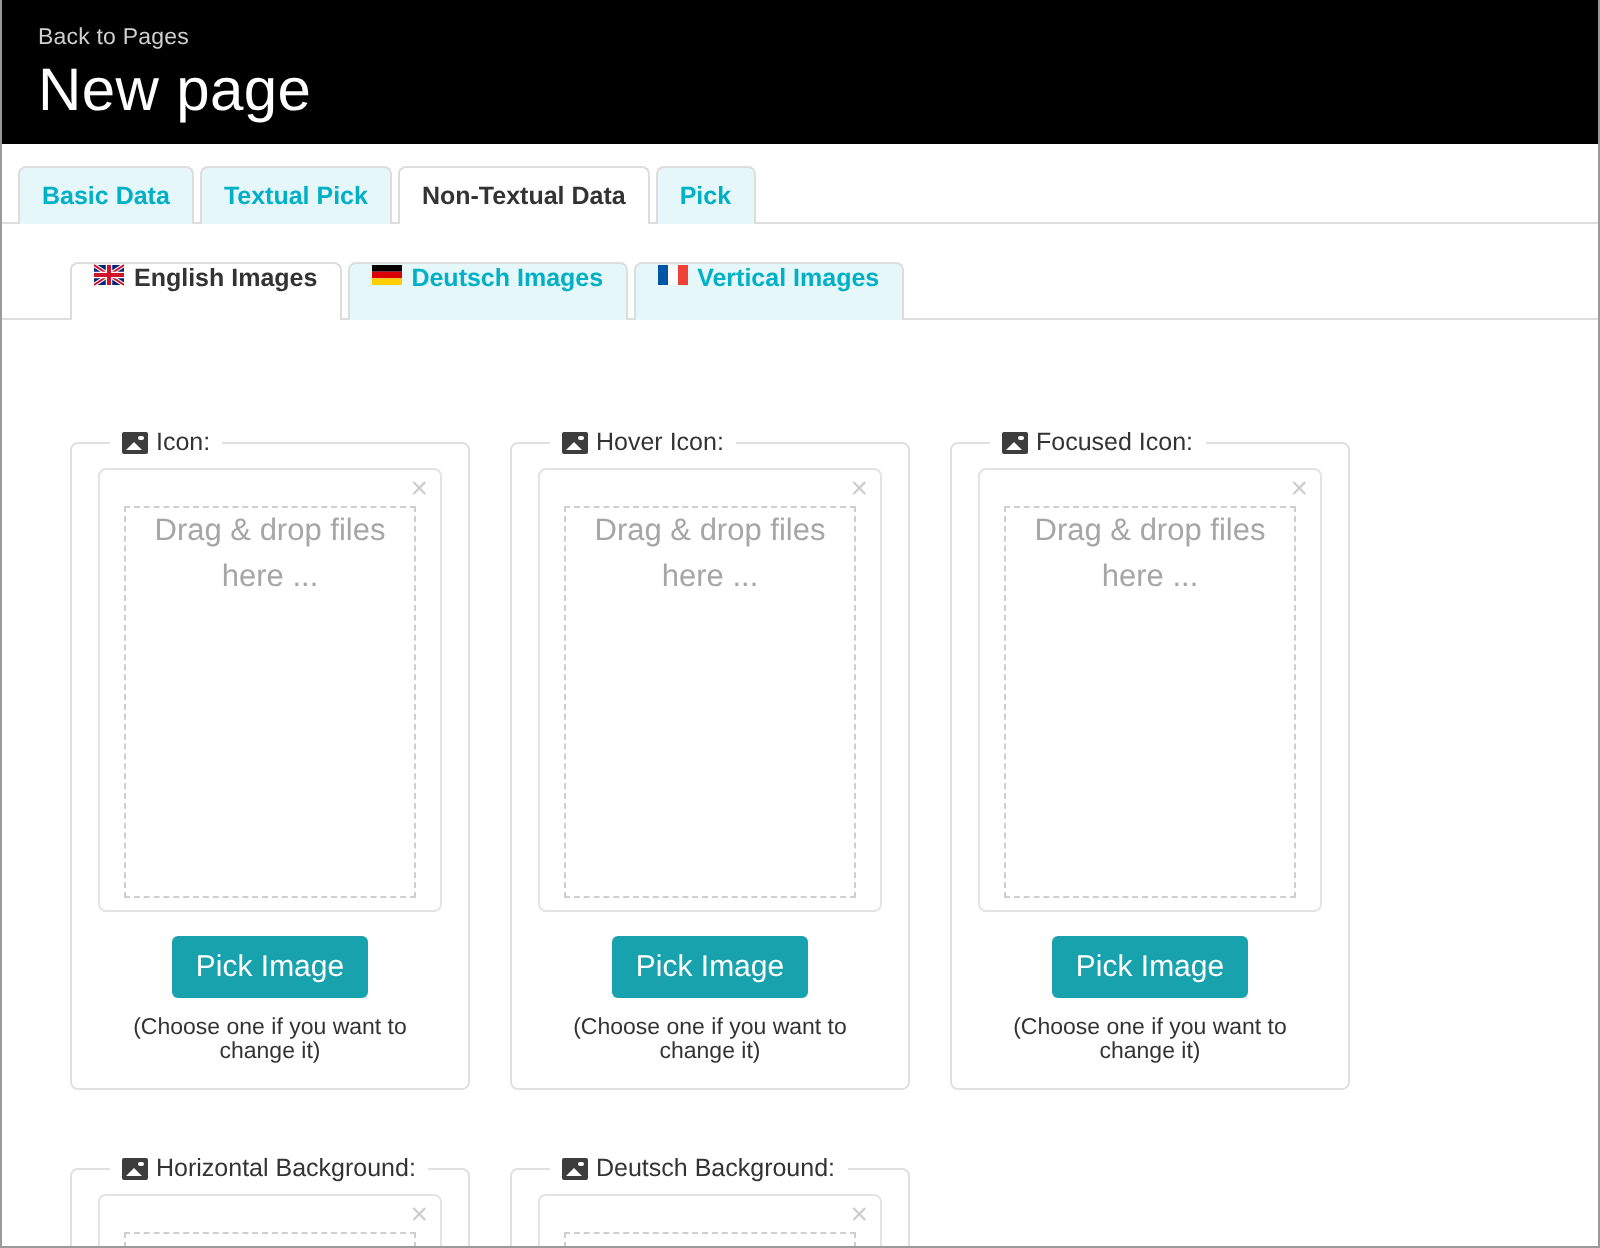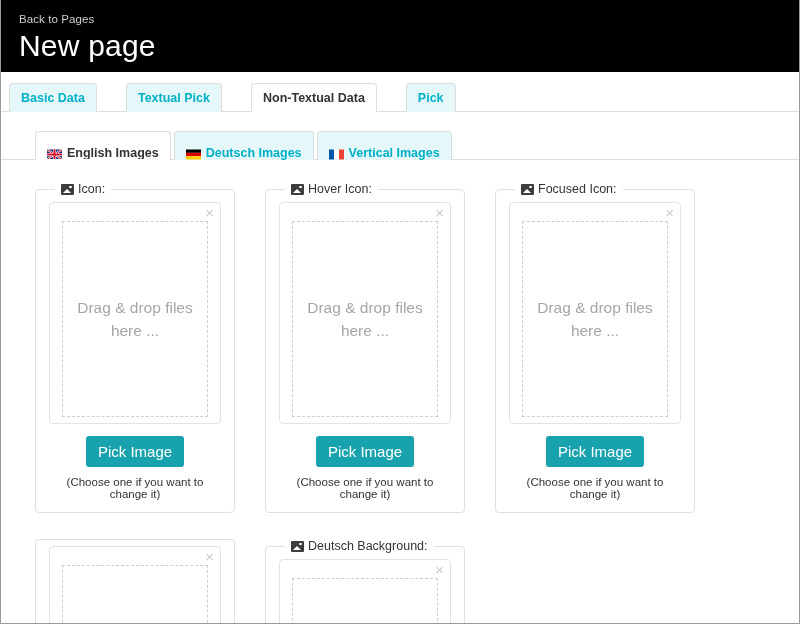--- a/index.html
+++ b/index.html
@@ -47,21 +47,20 @@
   }
 
   
   .tabs-main {
     display: flex;
     align-items: flex-end;
     padding: 10px 0 0 8px;
     background: #ffffff;
     border-bottom: 1px solid #dddddd;
     height: 40px;
-    gap: 26px;
   }
   .tab {
     position: relative;
     display: flex;
     align-items: center;
     height: 29px;
     padding: 0 11px;
     margin-right: 3px;
     font-size: 12.5px;
     font-weight: bold;
@@ -99,21 +98,21 @@
   .tabs-lang {
     display: flex;
     align-items: flex-end;
     padding-left: 34px;
     border-bottom: 1px solid #dddddd;
     height: 30px;
   }
   .ltab {
     position: relative;
     display: flex;
-    align-items: flex-end;
+    align-items: flex-start;
     gap: 5px;
     height: 29px;
     padding: 0 11px;
     margin-right: 3px;
     font-size: 12.5px;
     font-weight: bold;
     color: #00b0c7;
     background: #e6f7f9;
     border: 1px solid #dddddd;
     border-bottom: none;
@@ -132,21 +131,21 @@
     position: absolute;
     left: 0; right: 0; bottom: -1px;
     height: 2px;
     background: #ffffff;
   }
 
   .flag { width: 15px; height: 11px; display: inline-block; border: 0; flex: none; }
 
   
   .cards-area { padding: 22px 34px 0 34px; }
-  .card-row { display: flex; gap: 30px; margin-bottom: 26px; }
+  .card-row { display: flex; gap: 20px; margin-bottom: 26px; margin-top: 32px; }
 
   fieldset.img-card {
     position: relative;
     flex: 0 0 200px;
     width: 200px;
     border: 1px solid #e0e0e0;
     border-radius: 4px;
     padding: 6px 13px 12px 13px;
   }
   fieldset.img-card legend {
@@ -200,21 +199,21 @@
     line-height: 15px;
     color: #cccccc;
     cursor: pointer;
     font-family: "Liberation Sans", sans-serif;
   }
   .dropzone-inner {
     margin-top: 6px;
     height: 196px;
     border: 1px dashed #cfcfcf;
     display: flex;
-    align-items: center;
+    align-items: flex-start;
     justify-content: center;
     text-align: center;
   }
   .dz-text {
     font-size: 15.5px;
     color: #a6a6a6;
     line-height: 23px;
     max-width: 120px;
     font-weight: 400;
   }
@@ -344,20 +343,24 @@
           </div>
           <button class="pick-btn">Pick Image</button>
           <div class="hint">(Choose one if you want to change it)</div>
         </fieldset>
 
       </div>
 
       <div class="card-row clipped">
 
         <fieldset class="img-card">
+          <legend>
+            <span class="pic-icon"></span>
+            <span>Horizontal Background:</span>
+          </legend>
           <div class="dropzone-outer">
             <span class="dz-close">×</span>
             <div class="dropzone-inner">
               
             </div>
           </div>
 
         </fieldset>
 
         <fieldset class="img-card">

